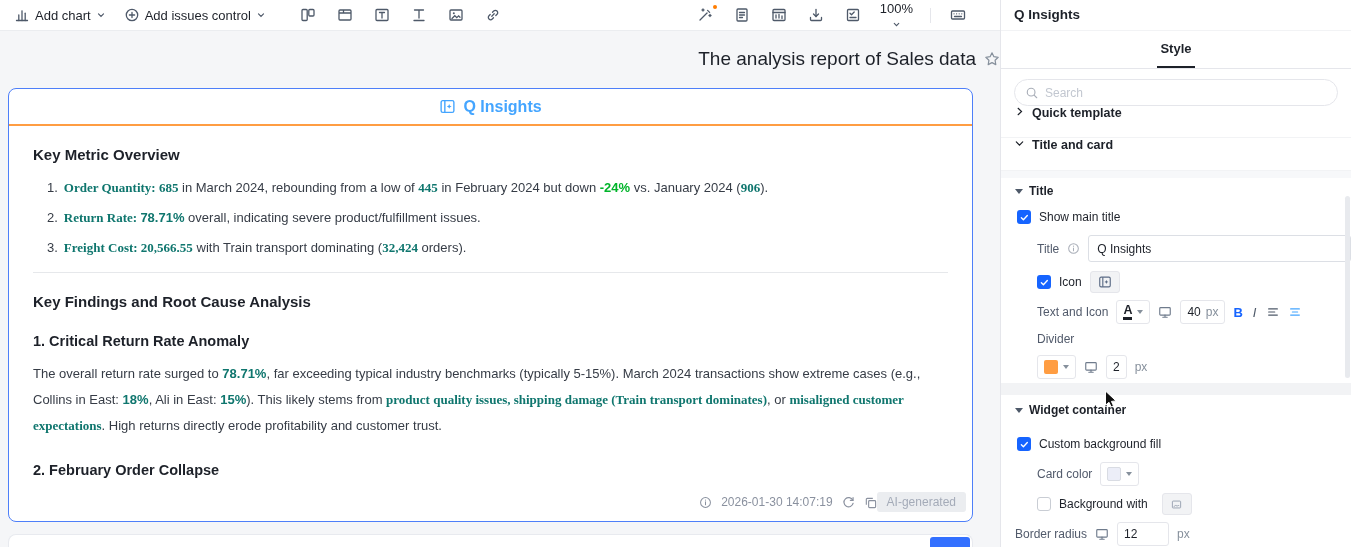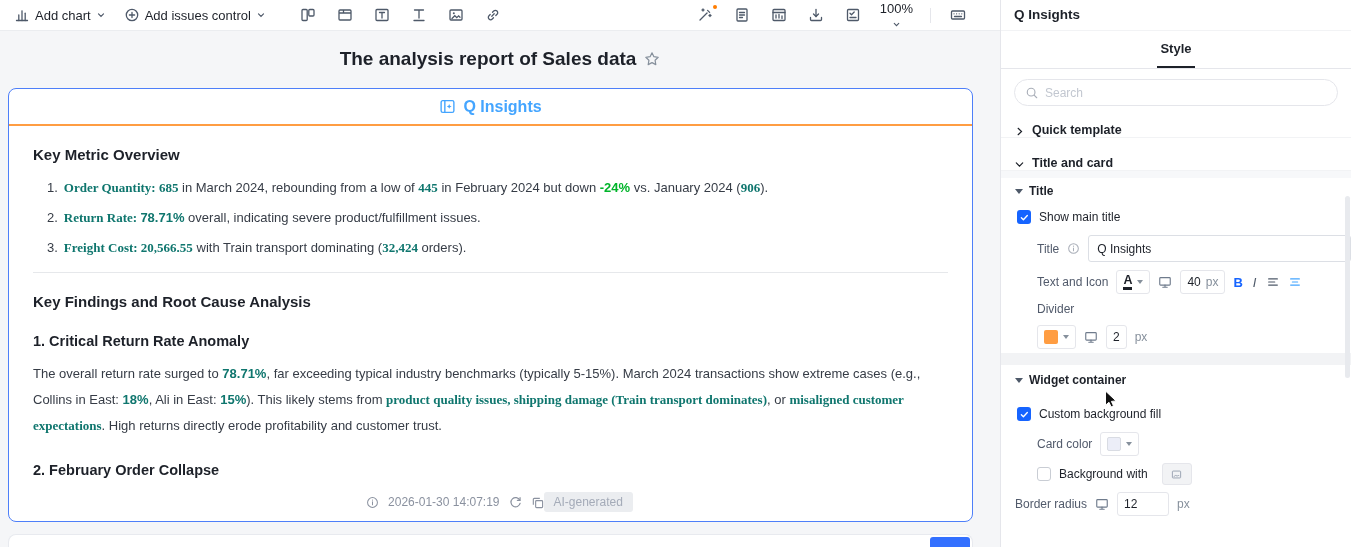--- a/index.html
+++ b/index.html
@@ -15,42 +15,42 @@
   .tb-icons { display:flex; align-items:center; gap:17px; margin-left:14px; }
   .icon-btn { background:none; border:none; padding:2px; display:flex; align-items:center; cursor:pointer; position:relative; }
   .tb-right { margin-left:auto; display:flex; align-items:center; gap:17px; padding-right:18px; }
   .tb-zoom { display:flex; align-items:center; gap:4px; font-size:13px; color:#1d2129; cursor:pointer;flex-direction:column; }
   .tb-sep { width:1px; height:15px; background:#e5e6eb; }
   .dot-badge { position:absolute; top:0; right:-2px; width:4px; height:4px; border-radius:50%; background:#ff7d00; }
   svg.ic { display:block; }
 
   
   .canvas { position:relative; flex:1; background:#f5f6f8; overflow:hidden; }
-  .report-title { position:absolute; top:17px; left:0; width:100%; text-align:center;
-    font-size:19px; font-weight:700; color:#1d2129; }
+  .report-title { position:absolute; top:17px; left:0; width:100%; text-align:right;
+    font-size:19px; font-weight:400; color:#1d2129; }
   .report-title .star { margin-left:8px; vertical-align:-2px; }
 
   .card { position:absolute; left:8px; top:57px; width:965px; height:434px; background:#fff;
     border:1px solid #4e7ff9; border-radius:8px; overflow:hidden; }
   .card-header { height:37px; display:flex; align-items:center; justify-content:center; gap:7px;
     border-bottom:2px solid #ff9d42; }
   .card-title { font-size:16px; font-weight:700; color:#44a5ff; }
   .card-body { padding:0 24px; }
   .h-sec { font-size:15px; font-weight:700; color:#1d2129; margin-top:20px; }
   .metrics { list-style:none; margin-top:16px; padding-left:14px; }
   .metrics li { font-size:13px; color:#363c46; margin-bottom:12px; line-height:18px; }
   .metrics .num { margin-right:6px; }
   .b { font-weight:700; color:#0f766e;font-family:Liberation Serif, serif; }
   .r { font-weight:700; color:#0f766e; }
   .g { font-weight:700; color:#00b42a; }
   .content-hr { border:none; border-top:1px solid #e6e8eb; margin-top:15px; }
   .h-find { font-size:14.5px; font-weight:700; color:#1d2129; margin-top:23px; }
   .finding-p { font-size:13px; color:#363c46; line-height:26px; margin-top:12px; }
   .card-footer { position:absolute; left:24px; right:6px; bottom:9px;
-    display:flex; align-items:center; justify-content:center; }
+    display:flex; align-items:center; justify-content:flex-end; }
   .footer-left { display:flex; align-items:center; gap:9px; color:#8a919f; font-size:12px; }
   .badge { background:#ebedf0; color:#a4abb8; font-size:12px; padding:3px 10px; border-radius:3px; }
 
   .next-card { position:absolute; left:8px; bottom:0; width:965px; height:13px; background:#fff;
     border:1px solid #e8eaef; border-bottom:none; border-radius:8px 8px 0 0; }
   .frag-btn { position:absolute; right:2px; top:2px; width:40px; height:11px; background:#3370ff;
     border:none; border-radius:3px 3px 0 0; cursor:pointer; }
 
   
   .panel { width:351px; background:#fff; border-left:1px solid #e5e6eb; position:relative; overflow:hidden; }
@@ -58,21 +58,21 @@
     border-bottom:1px solid #f2f3f5; }
   .tab-row { height:38px; display:flex; justify-content:center; border-bottom:1px solid #e5e6eb; }
   .tab { height:100%; display:flex; align-items:center; padding:0 3px; font-size:13px; font-weight:700;
     color:#1d2129; border-bottom:2px solid #1d2129; cursor:pointer; }
   .search-row { padding:10px 13px 0; height:37px; }
   .search-box { height:27px; border:1px solid #e5e6eb; border-radius:14px; display:flex;
     align-items:center; padding:0 10px; gap:6px; background:#fff; }
   .search-box input { border:none; outline:none; flex:1; font-size:12px; color:#1d2129;
     font-family:inherit; background:transparent; }
   .search-box input::placeholder { color:#c2c7d0; }
-  .sec-row { height:32px; display:flex; align-items:flex-end; gap:7px; padding:0 13px;
+  .sec-row { height:32px; display:flex; align-items:flex-start; gap:7px; padding:0 13px;
     font-size:12.5px; font-weight:700; color:#1d2129; cursor:pointer; }
   .sec-row.bordered { border-bottom:1px solid #f2f3f5; }
   .band-thin { height:8px; background:#f7f8fa; border-top:1px solid #f2f3f5; }
   .band-thick { height:12px; background:#f2f3f5; }
   .sub-head { height:26px; display:flex; align-items:center; gap:6px; padding:0 14px;
     font-size:12px; font-weight:700; color:#1d2129; cursor:pointer; }
   .tri-down { width:0; height:0; border-left:4px solid transparent; border-right:4px solid transparent;
     border-top:5px solid #4e5969; }
   .caret { width:0; height:0; border-left:3.5px solid transparent; border-right:3.5px solid transparent;
     border-top:4.5px solid #86909c; }
@@ -325,20 +325,35 @@
     <div class="field-row pl36" style="padding-top:5px;padding-bottom:5px;">
       <span class="lbl">Title</span>
       <svg class="ic" width="13" height="13" viewBox="0 0 14 14" fill="none" stroke="#a9aeb8" stroke-width="1.1">
           <circle cx="7" cy="7" r="5.2"></circle>
           <path d="M7 6.4v3" stroke-linecap="round"></path>
           <circle cx="7" cy="4.5" r=".6" fill="#a9aeb8" stroke="none"></circle>
         </svg>
       <input class="title-input" type="text" value="Q Insights" style="">
     </div>
 
+    <div class="cb-row pl36" style="height:30px;">
+      <span class="checkbox">
+          <svg width="11" height="11" viewBox="0 0 14 14" fill="none">
+            <path d="M3 7.2l2.6 2.6 5-5.4" stroke="#fff" stroke-width="1.7" stroke-linecap="round" stroke-linejoin="round"></path>
+          </svg>
+        </span>
+      <span>Icon</span>
+      <button class="mini-btn">
+          <svg class="ic" width="14" height="14" viewBox="0 0 16 16" fill="none" stroke="currentColor" stroke-width="1.3" color="#5b6b85">
+            <rect x="2" y="2.5" width="12" height="11" rx="1.5"></rect>
+            <path d="M5.5 2.5v11"></path>
+            <path d="M9.6 5.6l.7 1.6 1.6.7-1.6.7-.7 1.6-.7-1.6-1.6-.7 1.6-.7z" fill="currentColor" stroke="none"></path>
+          </svg>
+        </button>
+    </div>
 
     <div class="field-row pl36" style="height:30px;">
       <span class="lbl">Text and Icon</span>
       <span class="ctl">
           <span class="a-glyph">A</span>
           <span class="caret"></span>
         </span>
       <svg class="ic" width="14" height="14" viewBox="0 0 16 16" fill="none" stroke="#6f7b8c" stroke-width="1.3" stroke-linecap="round">
           <rect x="2" y="3" width="12" height="8.5" rx="1"></rect>
           <path d="M8 11.5V14M5.5 14h5"></path>

